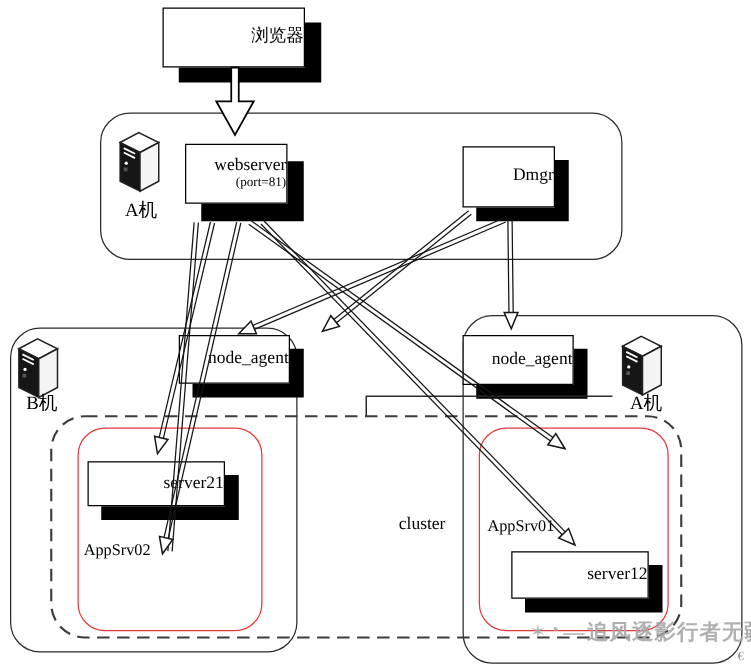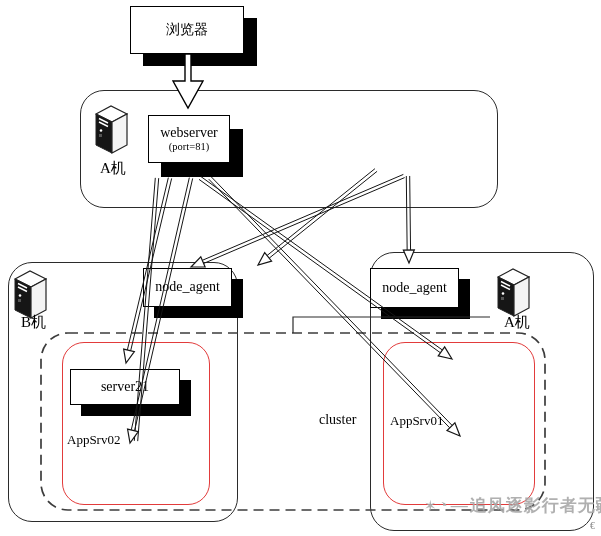--- a/index.html
+++ b/index.html
@@ -1,21 +1,21 @@
 <!DOCTYPE html>
 <html><head>
 <meta charset="utf-8">
 <style>
   html,body{margin:0;padding:0;background:#fff;}
   .stage{position:relative;width:601px;height:536px;background:#fff;overflow:hidden;
          font-family:"Liberation Serif",serif;color:#000;}
   .region{position:absolute;border:1.4px solid #2b2b2b;border-radius:24px;background:transparent;}
   .node{position:absolute;background:#fff;border:1.4px solid #000;
         box-shadow:11px 11px 0 #000;display:flex;flex-direction:column;
-        align-items:center;justify-content:center;text-align:center;
+        align-items:flex-end;justify-content:center;text-align:center;
         font-size:14px;line-height:1.15;}
   .node .sub{font-size:10.5px;}
   .redring{position:absolute;border:1.4px solid #e23b3b;border-radius:22px;background:transparent;}
   .lbl{position:absolute;font-size:13px;white-space:nowrap;}
   .machine-lbl{position:absolute;font-size:15px;white-space:nowrap;}
   .cluster-lbl{position:absolute;font-size:14px;margin-left:48px;}
   svg.overlay{position:absolute;left:0;top:0;width:601px;height:536px;pointer-events:none;}
   #edges-layer line{stroke:#151515;stroke-width:1;}
   #edges-layer polygon{fill:#fff;stroke:#151515;stroke-width:1.2;}
   .watermark{position:absolute;left:424px;top:494px;display:flex;align-items:center;
@@ -70,28 +70,34 @@
   <div class="machine-lbl" style="left:21px;top:313px;">B机</div>
   <div class="machine-lbl" style="left:504px;top:313px;">A机</div>
 
   <div class="node" style="left:130px;top:6px;width:112px;height:46px;box-shadow:13px 12px 0 #000;">
     <span>浏览器</span>
   </div>
   <div class="node" style="left:148px;top:115px;width:80px;height:46px;box-shadow:13px 14px 0 #000;font-family:Liberation Serif, serif;">
     <span>webserver</span>
     <span class="sub">(port=81)</span>
   </div>
+  <div class="node" style="left:370px;top:117px;width:72px;height:47px;">
+    <span>Dmgr</span>
+  </div>
   <div class="node" style="left:143px;top:268px;width:87px;height:37px;">
     <span>node_agent</span>
   </div>
   <div class="node" style="left:370px;top:268px;width:87px;height:38px;">
     <span>node_agent</span>
   </div>
   <div class="node" style="left:70px;top:369px;width:108px;height:34px;">
     <span>server21</span>
+  </div>
+  <div class="node" style="left:409px;top:441px;width:108px;height:36px;">
+    <span>server12</span>
   </div>
 
   <div class="lbl" style="left:67px;top:432px;">AppSrv02</div>
   <div class="lbl" style="left:390px;top:413px;">AppSrv01</div>
   <div class="cluster-lbl" style="left:271px;top:412px;">cluster</div>
 
   <svg class="overlay">
     <rect x="41" y="333" width="504" height="177" rx="27" fill="none" stroke="#3c3c3c" stroke-width="1.7" stroke-dasharray="10 6"></rect>
     <g id="static-lines" stroke="#2b2b2b" stroke-width="1.2" fill="none">
         <polyline points="490,317 293,317 293,333"></polyline>

